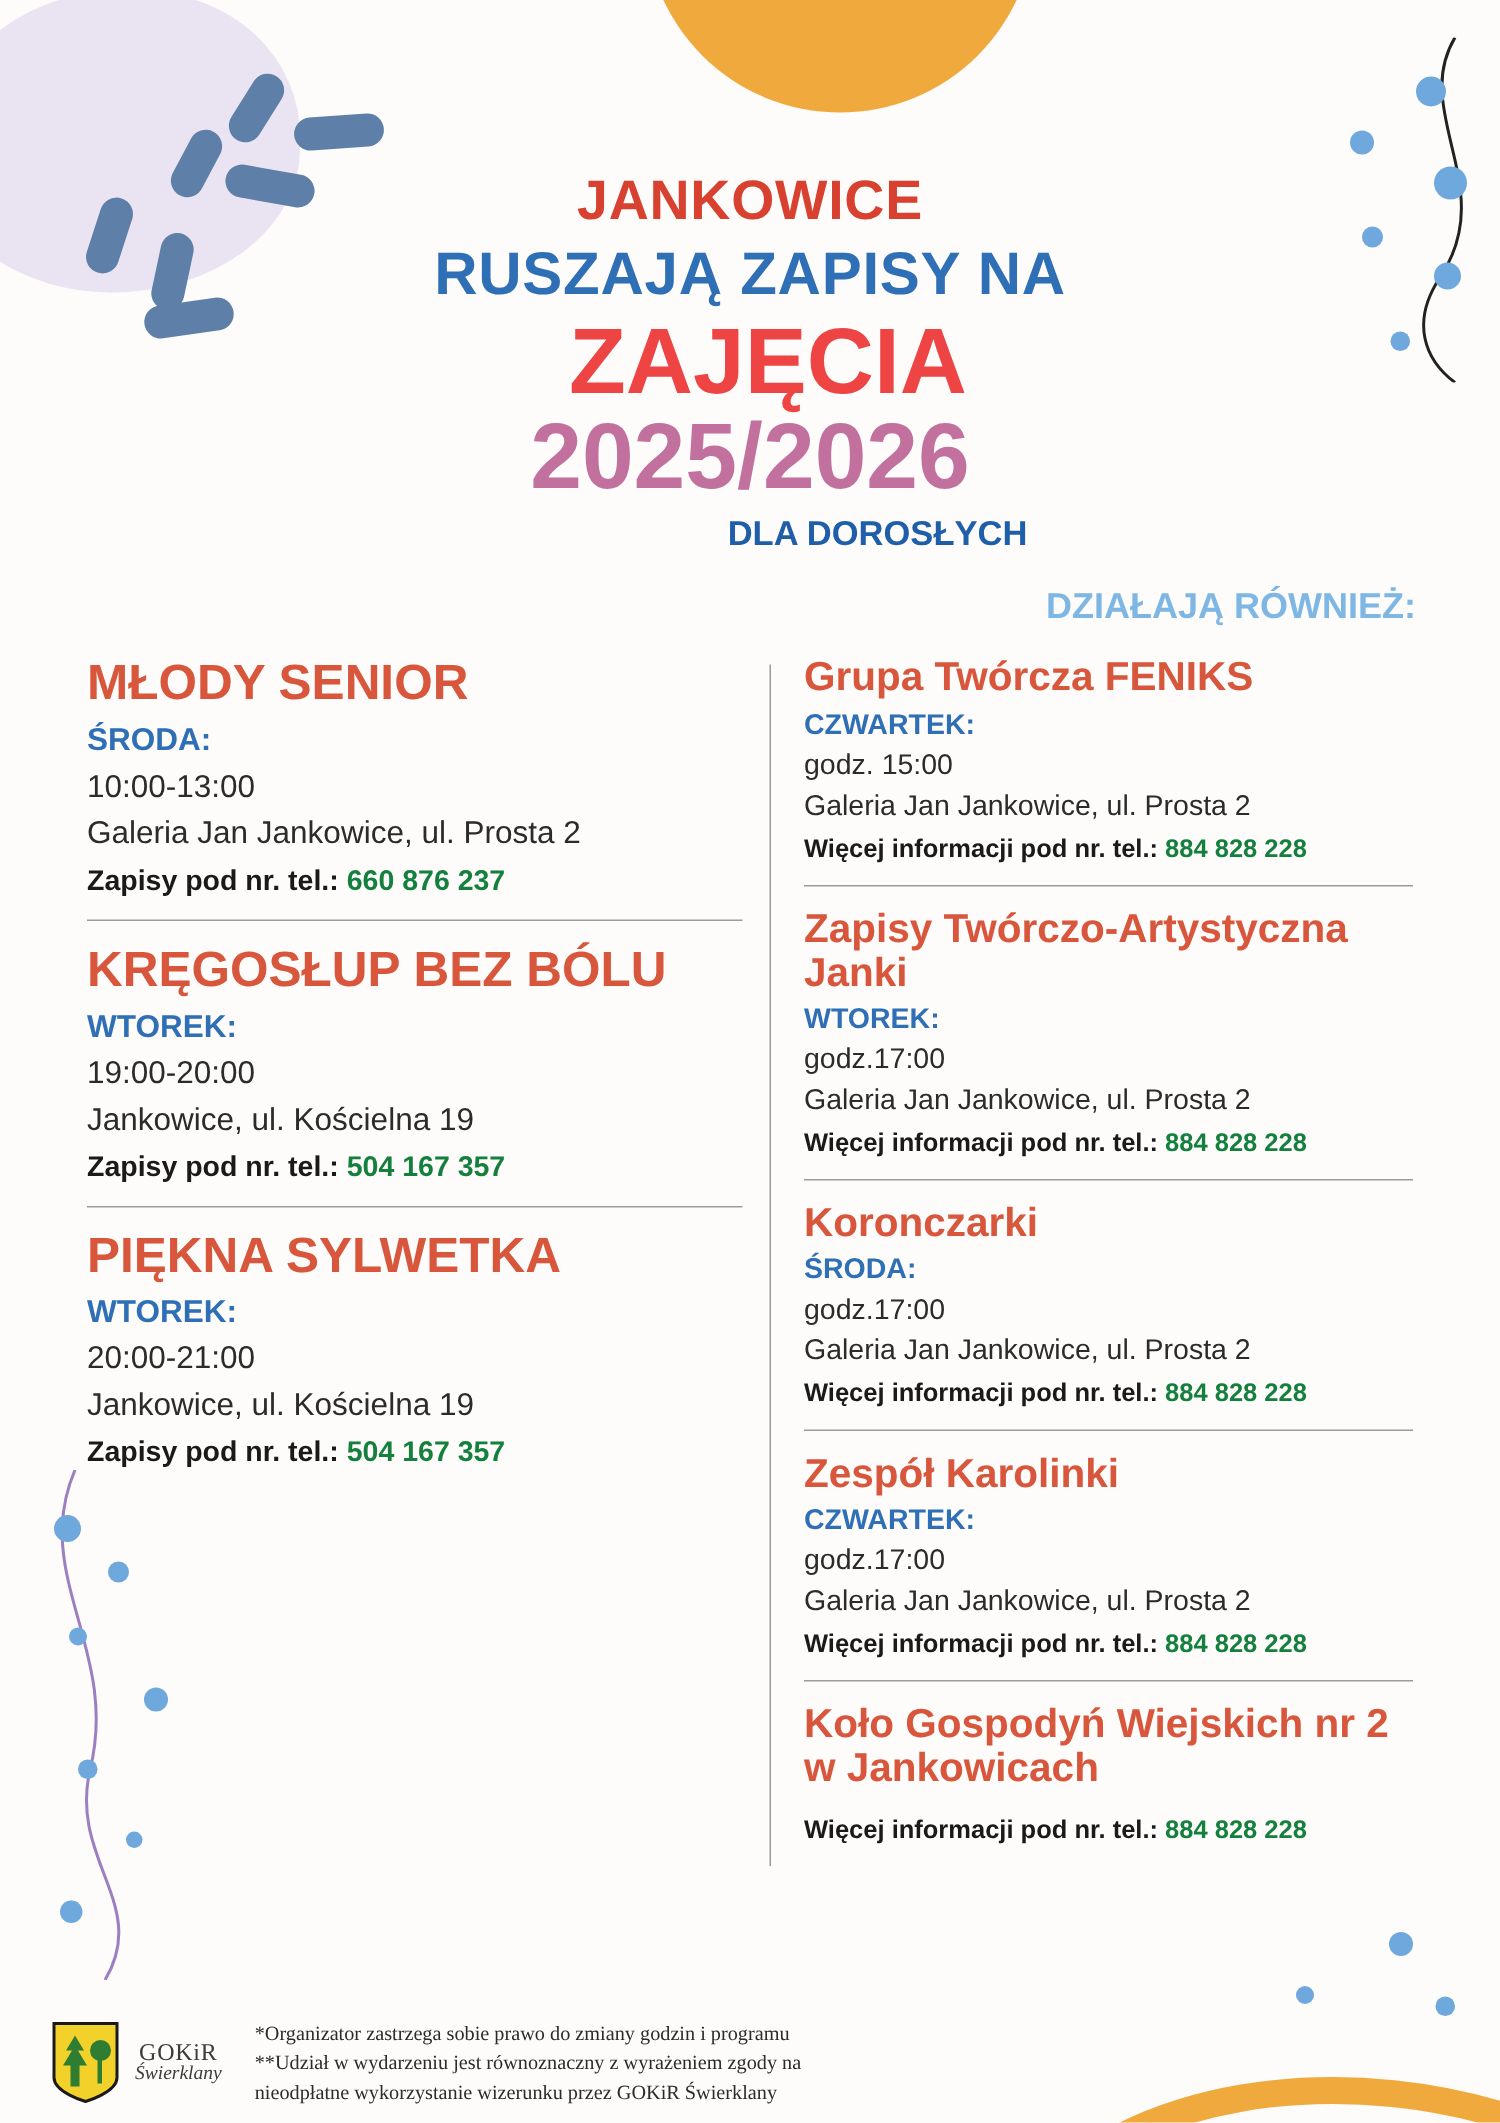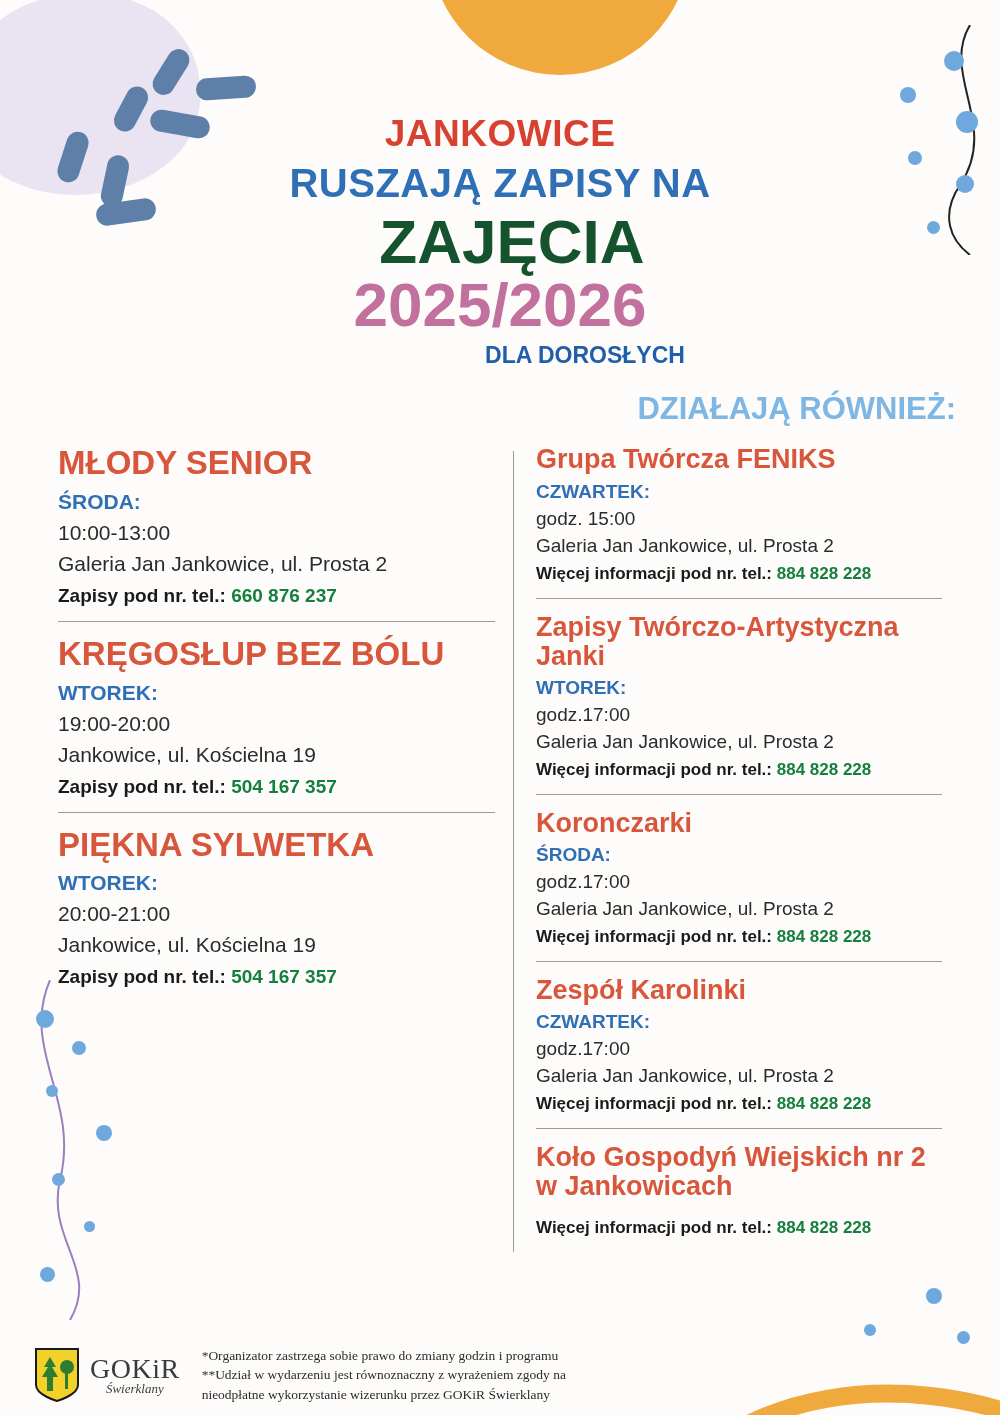--- a/index.html
+++ b/index.html
@@ -74,21 +74,21 @@
     letter-spacing: .5px;
   }
   .h-ruszaja {
     color: #2f6fb5;
     font-weight: bold;
     font-size: 40px;
     margin-top: 6px;
     letter-spacing: .5px;
   }
   .h-zajecia {
-    color: #14532d;
+    color: #ef4444;
     font-weight: bold;
     font-size: 62px;
     line-height: 1.02;
     margin-top: 4px;
     padding-left: 24px;
   }
   .h-year {
     color: #c2719e;
     font-weight: bold;
     font-size: 62px;
@@ -97,23 +97,23 @@
   .h-dorosli {
     color: #1f5fa9;
     font-weight: bold;
     font-size: 23px;
     margin-top: 6px;
     padding-left: 170px;
   }
   .h-rowniez {
     color: #7eb6e4;
     font-weight: bold;
-    font-size: 31px;
+    font-size: 24px;
     text-align: right;
-    padding-right: 44px;
+    padding-right: 56px;
     margin-top: 22px;
   }
   
   .columns {
     position: relative;
     display: flex;
     margin-top: 18px;
     padding: 0 58px 0 58px;
   }
   .col-left {
@@ -194,21 +194,21 @@
     flex: none;
   }
   .gokir {
     margin-left: 10px;
     flex: none;
     text-align: center;
     color: #3b3b3b;
   }
   .gokir-name {
     font-family: "Liberation Serif", serif;
-    font-size: 28px;
+    font-size: 16px;
     letter-spacing: .5px;
   }
   .gokir-sub {
     font-family: "Liberation Serif", serif;
     font-size: 13px;
     font-style: italic;
     margin-top: -4px;
   }
   .disclaimer {
     margin-left: 22px;

